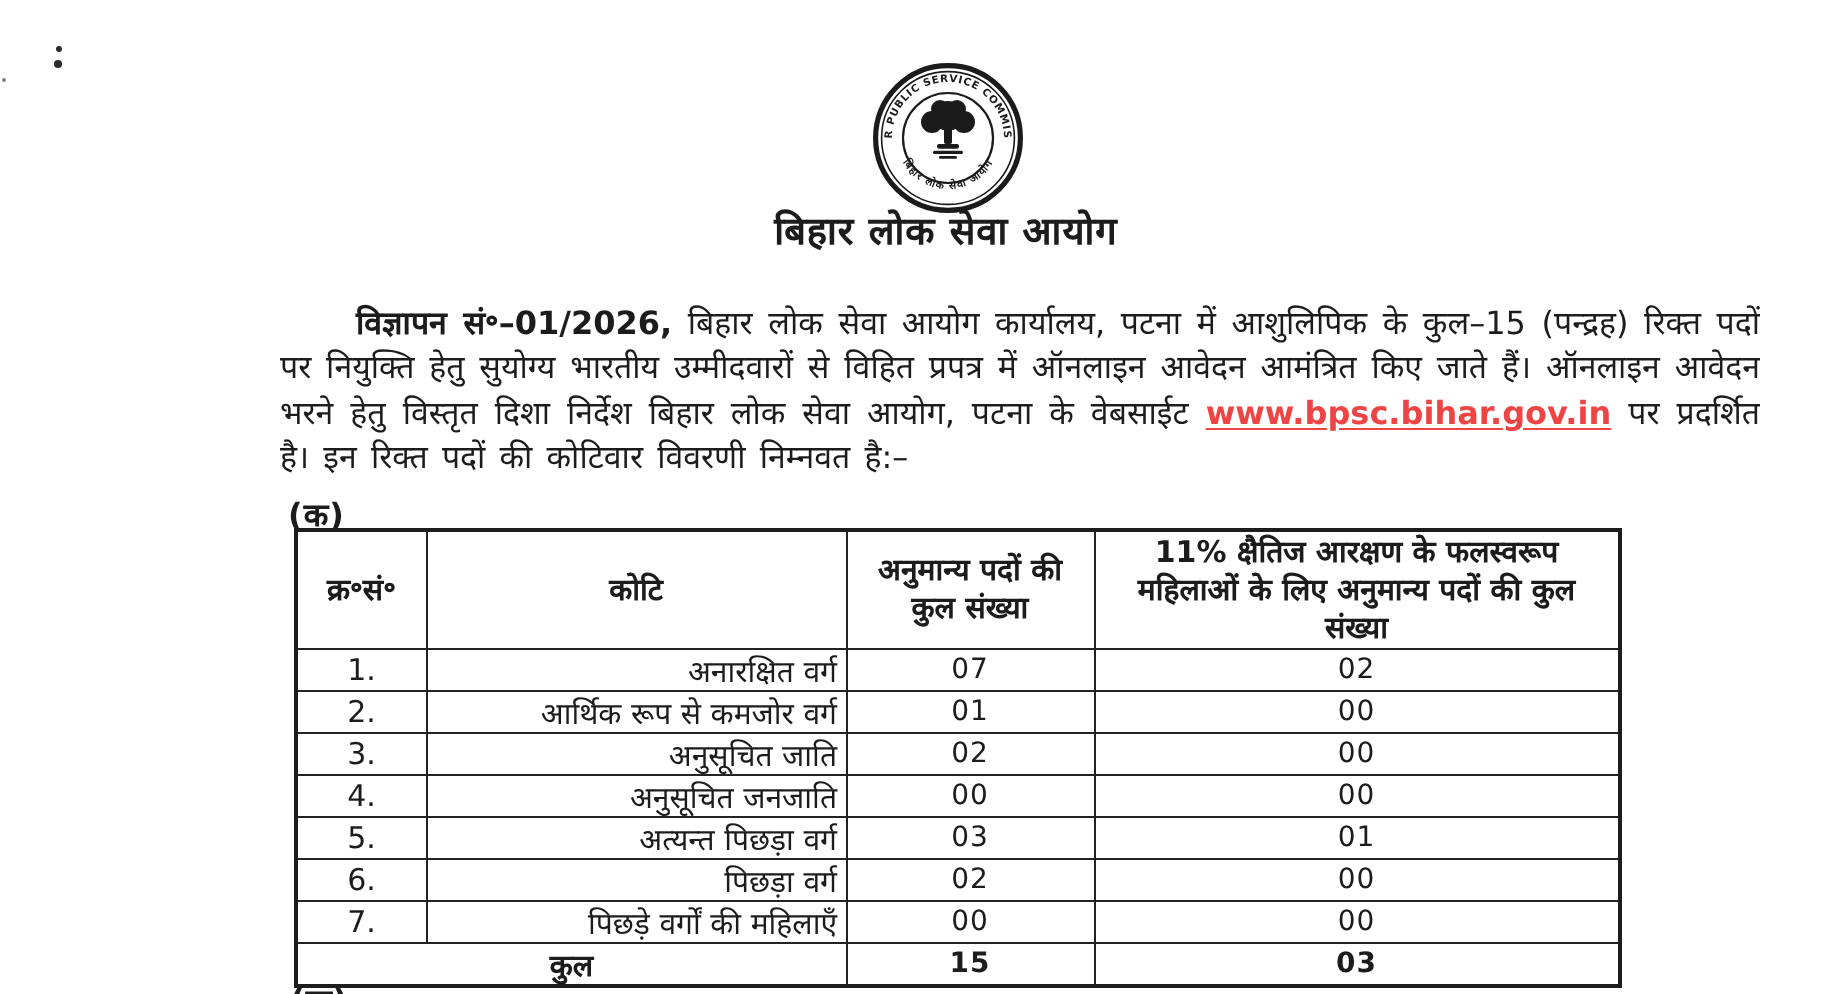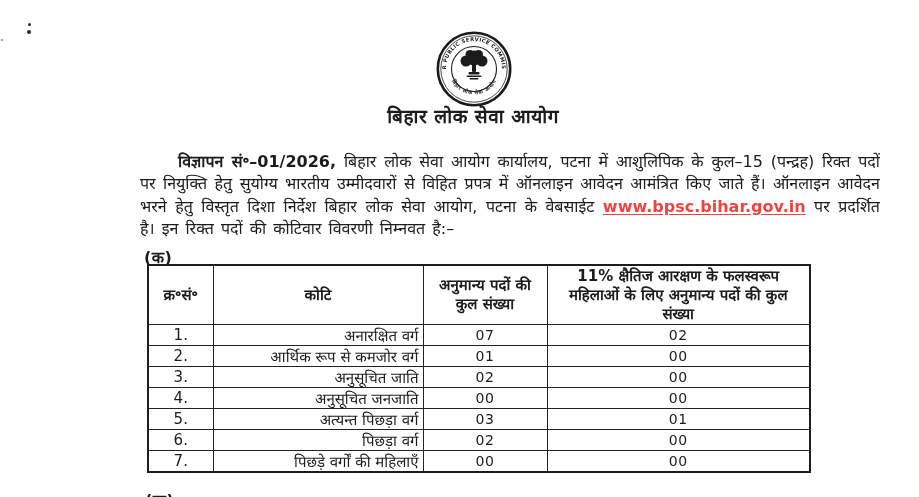--- a/index.html
+++ b/index.html
@@ -160,16 +160,21 @@
       <td class="c-cat">पिछड़ा वर्ग</td>
       <td class="c-num">02</td>
       <td class="c-num">00</td>
     </tr>
     <tr>
       <td class="c-sn">7.</td>
       <td class="c-cat">पिछड़े वर्गों की महिलाएँ</td>
       <td class="c-num">00</td>
       <td class="c-num">00</td>
     </tr>
+    <tr class="total-row">
+      <td colspan="2">कुल</td>
+      <td class="c-num">15</td>
+      <td class="c-num">03</td>
+    </tr>
   </tbody>
 </table>
 
 <div class="section-label section-b">(ख)</div>
 
 </body></html>

